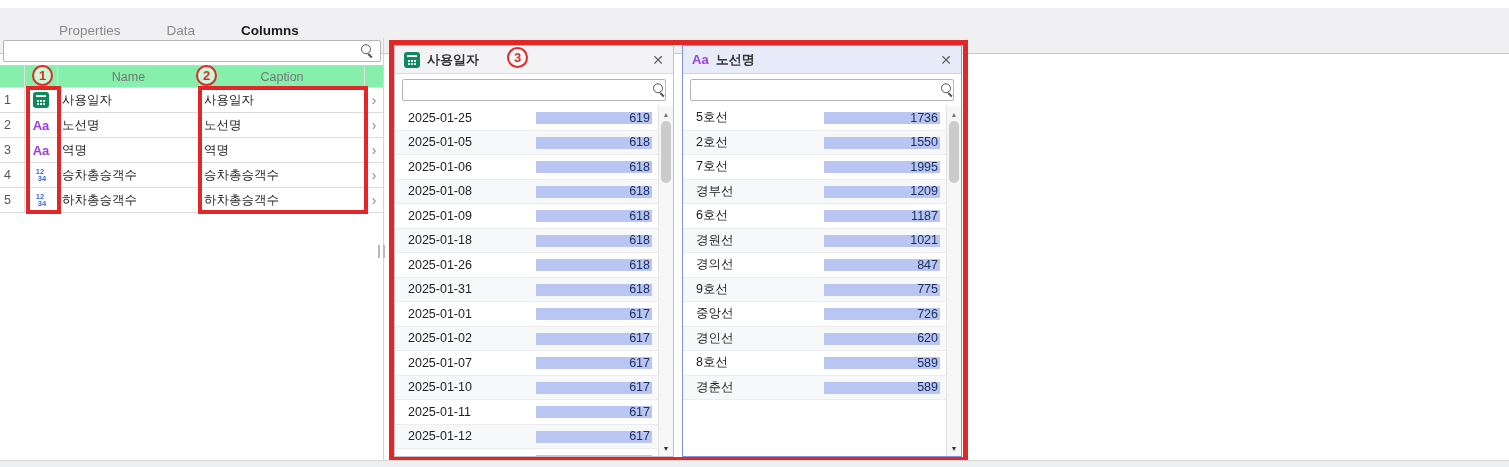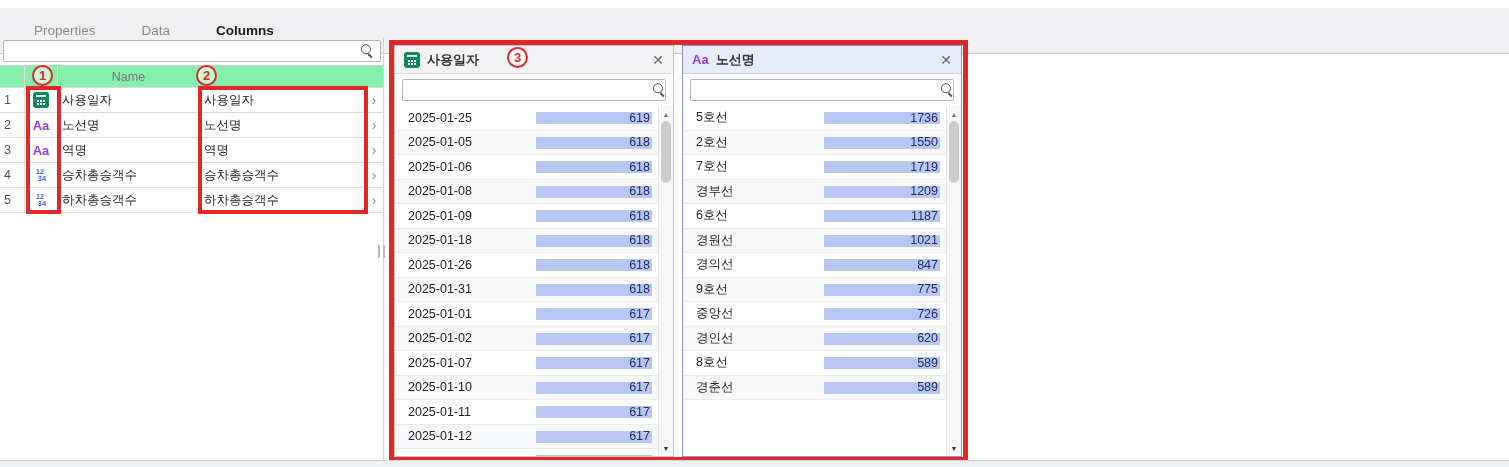--- a/index.html
+++ b/index.html
@@ -5,21 +5,21 @@
   * { margin:0; padding:0; box-sizing:border-box; }
   html,body { width:1509px; height:467px; }
   body {
     position:relative; background:#ffffff; overflow:hidden;
     font-family:"Liberation Sans","DejaVu Sans",sans-serif;
     font-size:12.5px; color:#222;
   }
   
   .tabbar { position:absolute; left:0; top:8px; width:1509px; height:46px;
     background:#f0f0f2; border-bottom:1px solid #c9c9c9;
-    display:flex; align-items:stretch; padding-left:28px; gap:34px; }
+    display:flex; align-items:stretch; padding-left:53px; gap:34px; }
   .tab { display:flex; align-items:center; padding:3px 6px 0 6px; color:#8a8a8a;
     font-size:13.5px; border-bottom:3px solid transparent; cursor:default; }
   .tab.active { color:#1a1a1a; font-weight:700; border-bottom-color:#3f6ad8; }
   
   .left-search { position:absolute; left:3px; top:40px; width:378px; height:22px; }
   .left-search input, .panel-search input {
     width:100%; height:100%; border:1px solid #b5b5b5; border-radius:2px;
     padding:0 24px 0 6px; font-family:inherit; font-size:12.5px; background:#fff; outline:none; }
   .search-glyph { position:absolute; right:7px; top:50%; width:13px; height:13px;
     transform:translateY(-52%); }
@@ -116,20 +116,21 @@
 <div class="left-search">
   <input type="text" placeholder="" style="">
   <span class="search-glyph"></span>
 </div>
 
 <div class="cols-table">
   <div class="t-row t-head">
     <div class="t-cell"></div>
     <div class="t-cell"></div>
     <div class="t-cell">Name</div>
+    <div class="t-cell">Caption</div>
     <div class="t-cell"></div>
   </div>
   <div>
 
       <div class="t-row t-body-row">
         <div class="t-cell cell-num">1</div>
         <div class="t-cell cell-icon">
           <span class="calendar-icon"></span>
         </div>
         <div class="t-cell">사용일자</div>
@@ -314,21 +315,21 @@
 
   <div class="list-row">
     <span class="row-label">2호선</span>
     <span class="row-bar"></span>
     <span class="row-val">1550</span>
   </div>
 
   <div class="list-row">
     <span class="row-label">7호선</span>
     <span class="row-bar"></span>
-    <span class="row-val">1719</span>
+    <span class="row-val">1995</span>
   </div>
 
   <div class="list-row">
     <span class="row-label">경부선</span>
     <span class="row-bar"></span>
     <span class="row-val">1209</span>
   </div>
 
   <div class="list-row">
     <span class="row-label">6호선</span>

